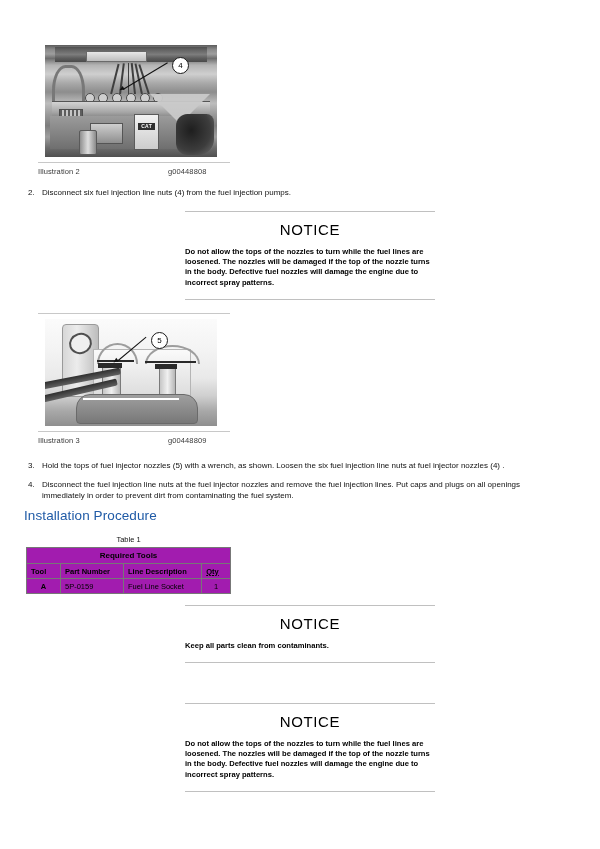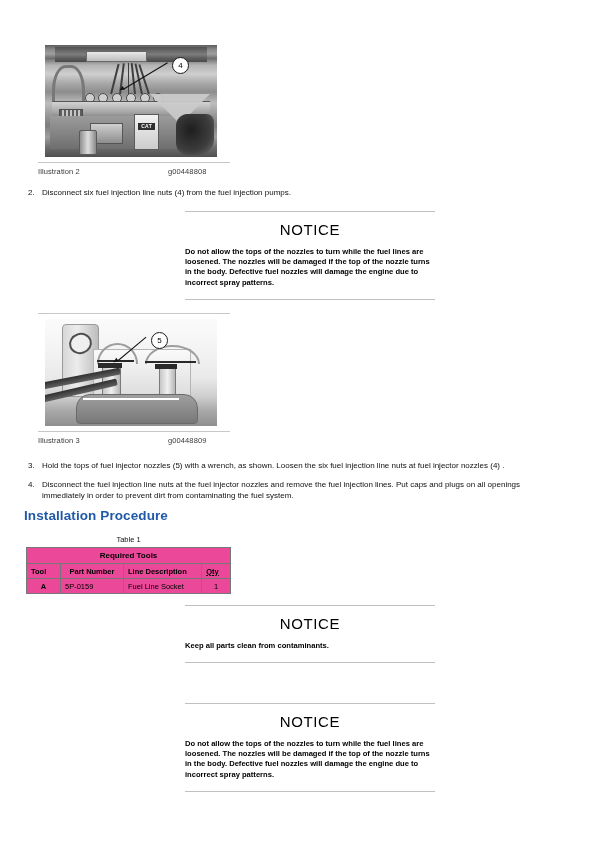--- a/index.html
+++ b/index.html
@@ -271,37 +271,37 @@
   .notice-bottom-rule {
     border-top: 1px solid #c0c0c0;
     width: 100%;
     margin-top: 11px;
   }
 
   
   .section-heading {
     position: absolute;
     font-size: 13.5px;
-    font-weight: bold;
+    font-weight: normal;
     letter-spacing: .1px;
   }
 
   
   .table-wrap { position: absolute; }
   .table-caption {
     text-align: center;
     font-size: 7.5px;
     color: #111;
     margin-bottom: 3px;
   }
   table.tools {
     border-collapse: collapse;
     border: 1px solid #777;
     width: 205px;
-    background: #ec4899;
+    background: #a21caf;
   }
   table.tools th, table.tools td {
     border: 1px solid #777;
     font-size: 7.5px;
     padding: 2.5px 4px;
     color: #000;
   }
   table.tools th.spanhead {
     text-align: center;
     font-weight: bold;
@@ -314,21 +314,21 @@
   }
   table.tools td.c-tool {
     text-align: center;
     font-weight: bold;
     width: 28px;
   }
   table.tools td.c-part { width: 62px; }
   table.tools td.c-desc { width: 78px; }
   table.tools td.c-qty { text-align: center; width: 22px; }
   table.tools th.h-tool { width: 28px; }
-  table.tools th.h-part { width: 62px; text-align: center; }
+  table.tools th.h-part { width: 62px; }
   table.tools th.h-desc { width: 78px; }
   table.tools th.h-qty  { width: 22px; text-decoration: underline; }
 </style>
 </head>
 <body>
 
 <div class="page">
 
   <div class="figure" style="left:38px; top:45px; width:192px;">
     <div class="fig-image" style="width:172px; height:112px; margin-left:7px;">

